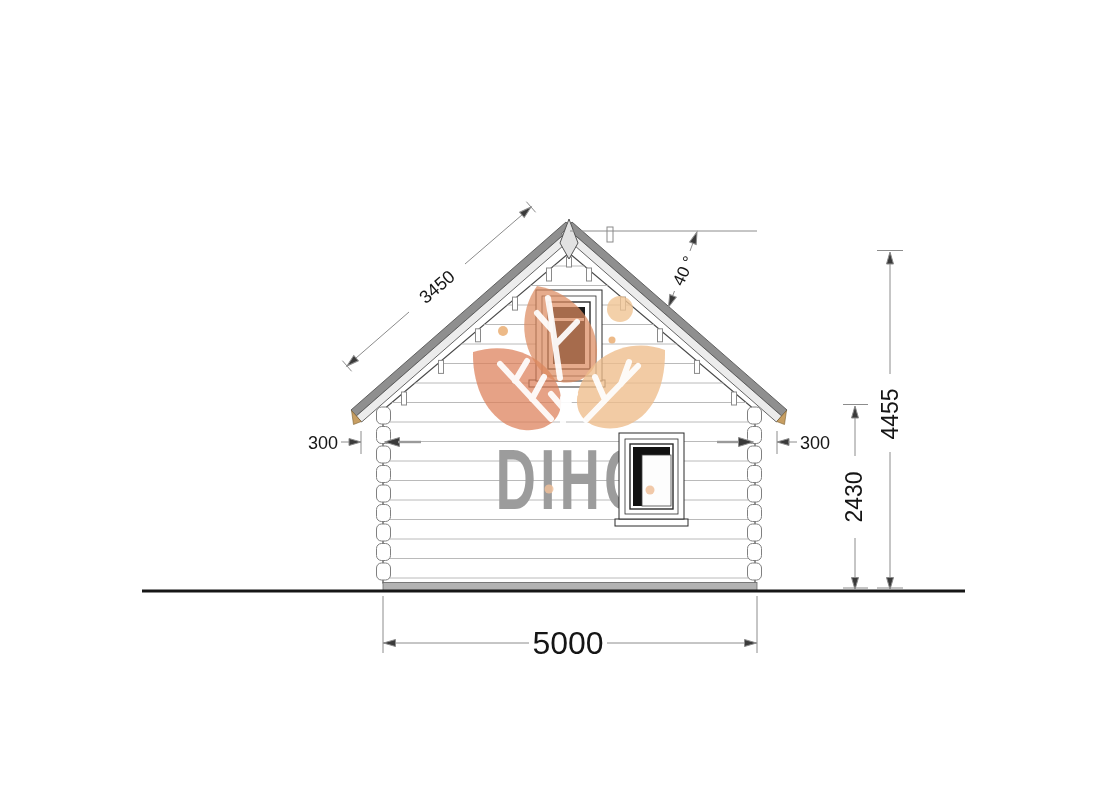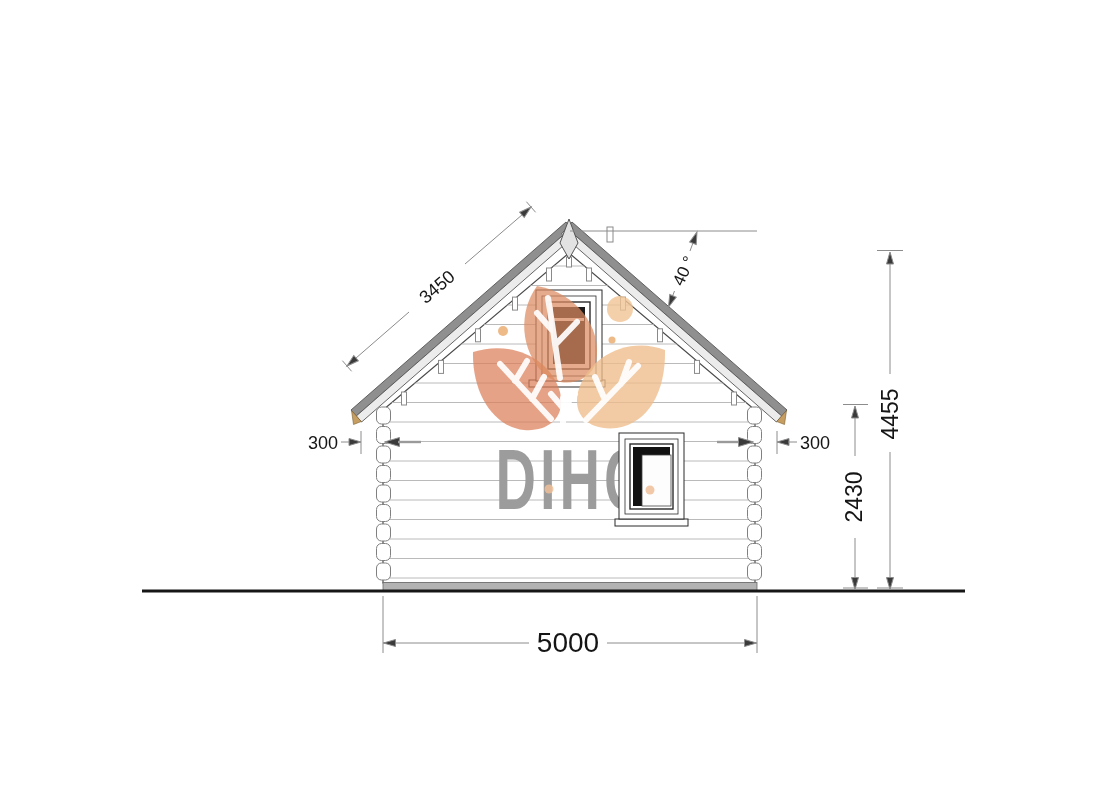--- a/index.html
+++ b/index.html
@@ -192,15 +192,15 @@
       </g>
     </g>
   </svg>
 
   <div class="dim rotSlope" style="left:437px;top:287px;font-size:18px;">3450</div>
   <div class="dim rotAngle" style="left:684px;top:271px;font-size:17px;">40 °</div>
   <div class="dim" style="left:323px;top:443px;font-size:18px;">300</div>
   <div class="dim" style="left:815px;top:443px;font-size:18px;">300</div>
   <div class="dim rot90" style="left:854px;top:497px;font-size:23px;">2430</div>
   <div class="dim rot90" style="left:890px;top:414px;font-size:23px;">4455</div>
-  <div class="dim" style="left:568px;top:643px;font-size:28px;">5000</div>
+  <div class="dim" style="left:568px;top:643px;font-size:32px;">5000</div>
 
 </div>
 
 </body></html>

